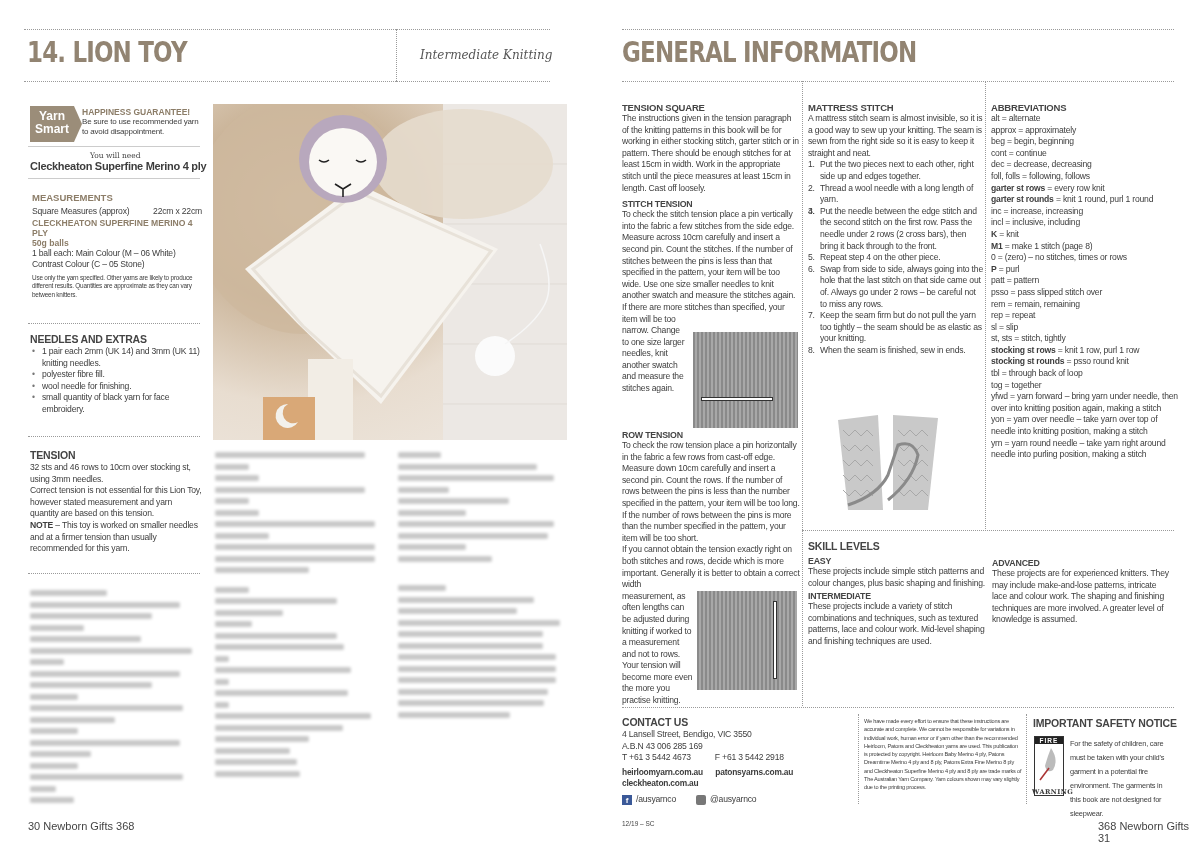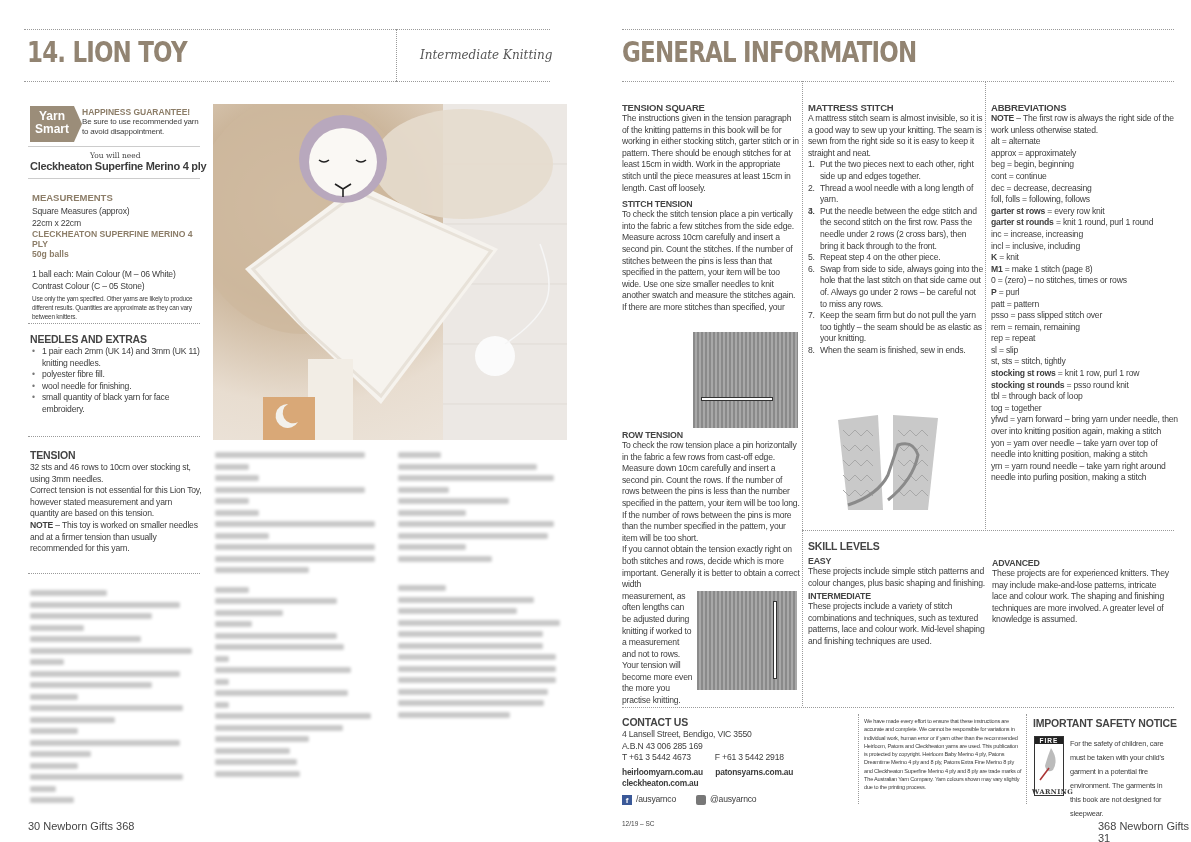--- a/index.html
+++ b/index.html
@@ -53,27 +53,27 @@
   <div style="font-size:8.5px; font-weight:bold; color:#8c7d68;">HAPPINESS GUARANTEE!</div>
   <div class="txt" style="font-size:8px; line-height:10px;">Be sure to use recommended yarn to avoid disappointment.</div>
 </div>
 <div class="dots-h" style="left:28px; top:146px; width:172px; border-top:1px solid #ccc;"></div>
 <div class="block" style="left:90px; top:151px; font-family:'DejaVu Serif',serif; font-size:7.5px; color:#444;">You will need</div>
 <div class="block" style="left:30px; top:160px; font-size:11px; font-weight:bold; color:#3d3d3d; letter-spacing:-0.3px;">Cleckheaton Superfine Merino 4 ply</div>
 <div class="dots-h" style="left:28px; top:178px; width:172px; border-top:1px solid #ccc;"></div>
 
 <div class="block" style="left:32px; top:192px; width:170px;">
   <div class="h-brown">MEASUREMENTS</div>
-  <div class="txt" style="display:flex; justify-content:space-between; margin-top:3px;flex-direction:column;">
+  <div class="txt" style="display:flex; justify-content:space-between; margin-top:3px;">
     <span>Square Measures (approx)</span>
     <span>22cm x 22cm</span>
   </div>
   <div class="h-brown" style="font-size:8.6px;">CLECKHEATON SUPERFINE MERINO 4 PLY</div>
   <div class="h-brown" style="font-size:8.6px;">50g balls</div>
-  <div class="txt" style="margin-top:10px;">1 ball each: Main Colour (M – 06 White)</div>
+  <div class="txt" style="margin-top:0;">1 ball each: Main Colour (M – 06 White)</div>
   <div class="txt">Contrast Colour (C – 05 Stone)</div>
   <div class="txt" style="font-size:6.4px; line-height:8.6px; margin-top:3px;">Use only the yarn specified. Other yarns are likely to produce different results. Quantities are approximate as they can vary between knitters.</div>
 </div>
 <div class="dots-h" style="left:28px; top:323px; width:172px;"></div>
 
 <div class="block" style="left:30px; top:333px; width:172px;">
   <div class="h-sec">NEEDLES AND EXTRAS</div>
   <ul class="bullets txt">
     <li>1 pair each 2mm (UK 14) and 3mm (UK 11) knitting needles.</li>
     <li>polyester fibre fill.</li>
@@ -202,20 +202,21 @@
 <div class="dots-h" style="left:622px; top:81px; width:552px;"></div>
 <div class="big-title" style="left:622px;">GENERAL INFORMATION</div>
 <div class="dots-v" style="left:802px; top:81px; height:625px;"></div>
 <div class="dots-v" style="left:985px; top:81px; height:448px;"></div>
 
 <div class="block" style="left:622px; top:102px; width:178px;">
   <div class="h-sub" style="font-size:9.5px;">TENSION SQUARE</div>
   <div class="txt">The instructions given in the tension paragraph of the knitting patterns in this book will be for working in either stocking stitch, garter stitch or in pattern. There should be enough stitches for at least 15cm in width. Work in the appropriate stitch until the piece measures at least 15cm in length. Cast off loosely.</div>
   <div class="h-sub" style="margin-top:5px;">STITCH TENSION</div>
   <div class="txt">To check the stitch tension place a pin vertically into the fabric a few stitches from the side edge. Measure across 10cm carefully and insert a second pin. Count the stitches. If the number of stitches between the pins is less than that specified in the pattern, your item will be too wide. Use one size smaller needles to knit another swatch and measure the stitches again. If there are more stitches than specified, your</div>
+  <div class="txt" style="width:66px;">item will be too narrow. Change to one size larger needles, knit another swatch and measure the stitches again.</div>
 </div>
 <div class="swatch" style="left:693px; top:332px; width:105px; height:96px;">
   <div style="position:absolute; left:8px; top:65px; width:72px; height:4px; background:#fff; border:1px solid #333;"></div>
 </div>
 
 <div class="block" style="left:622px; top:430px; width:178px;">
   <div class="h-sub">ROW TENSION</div>
   <div class="txt">To check the row tension place a pin horizontally in the fabric a few rows from cast-off edge. Measure down 10cm carefully and insert a second pin. Count the rows. If the number of rows between the pins is less than the number specified in the pattern, your item will be too long. If the number of rows between the pins is more than the number specified in the pattern, your item will be too short.</div>
   <div class="txt">If you cannot obtain the tension exactly right on both stitches and rows, decide which is more important. Generally it is better to obtain a correct</div>
   <div class="txt" style="width:72px;">width measurement, as often lengths can be adjusted during knitting if worked to a measurement and not to rows. Your tension will become more even the more you practise knitting.</div>
@@ -243,21 +244,20 @@
   <polygon points="55,5 100,8 90,100 55,100" fill="#c9c9c9"></polygon>
   <g stroke="#a8a8a8" stroke-width="1" fill="none">
     <path d="M5 20 l6 6 l6 -6 l6 6 l6 -6 l6 6 M5 35 l6 6 l6 -6 l6 6 l6 -6 l6 6 M5 50 l6 6 l6 -6 l6 6 l6 -6 l6 6 M5 65 l6 6 l6 -6 l6 6 l6 -6 l6 6 M5 80 l6 6 l6 -6 l6 6 l6 -6 l6 6"></path>
     <path d="M60 20 l6 6 l6 -6 l6 6 l6 -6 l6 6 M60 35 l6 6 l6 -6 l6 6 l6 -6 l6 6 M60 50 l6 6 l6 -6 l6 6 l6 -6 l6 6 M60 65 l6 6 l6 -6 l6 6 l6 -6 l6 6 M60 80 l6 6 l6 -6 l6 6 l6 -6 l6 6"></path>
   </g>
   <path d="M10 95 q30 -10 40 -30 q10 -30 10 -30 q15 -5 20 10 q-5 25 -30 45" stroke="#8a8a8a" stroke-width="3" fill="none"></path>
 </svg>
 
 <div class="block" style="left:991px; top:102px; width:190px;">
   <div class="h-sub" style="font-size:9.5px;">ABBREVIATIONS</div>
-  <div class="txt"><b>NOTE</b><span> – The first row is always the right side of the work unless otherwise stated.</span></div>
   <div id="abbr-list" class="txt">
       <div><span>alt</span><span> = </span><span>alternate</span></div>
       <div><span>approx</span><span> = </span><span>approximately</span></div>
       <div><span>beg</span><span> = </span><span>begin, beginning</span></div>
       <div><span>cont</span><span> = </span><span>continue</span></div>
       <div><span>dec</span><span> = </span><span>decrease, decreasing</span></div>
       <div><span>foll, folls</span><span> = </span><span>following, follows</span></div>
       <div><span style="font-weight: bold;">garter st rows</span><span> = </span><span>every row knit</span></div>
       <div><span style="font-weight: bold;">garter st rounds</span><span> = </span><span>knit 1 round, purl 1 round</span></div>
       <div><span>inc</span><span> = </span><span>increase, increasing</span></div>

